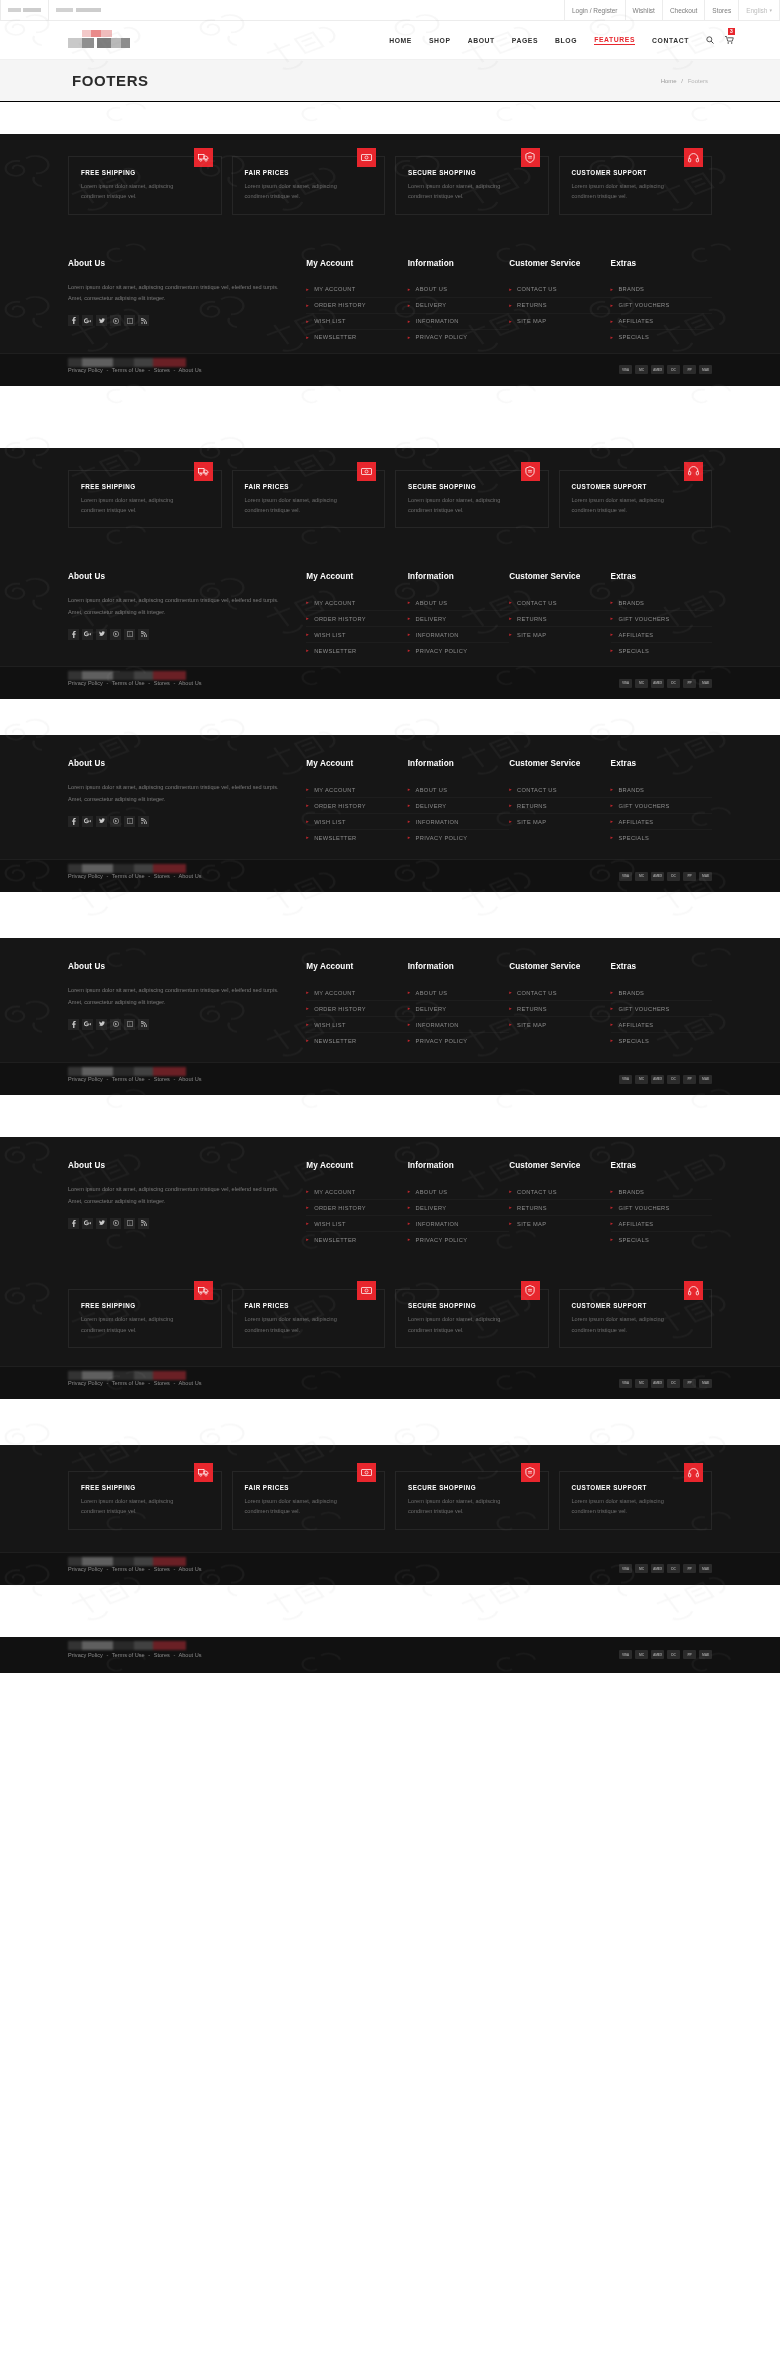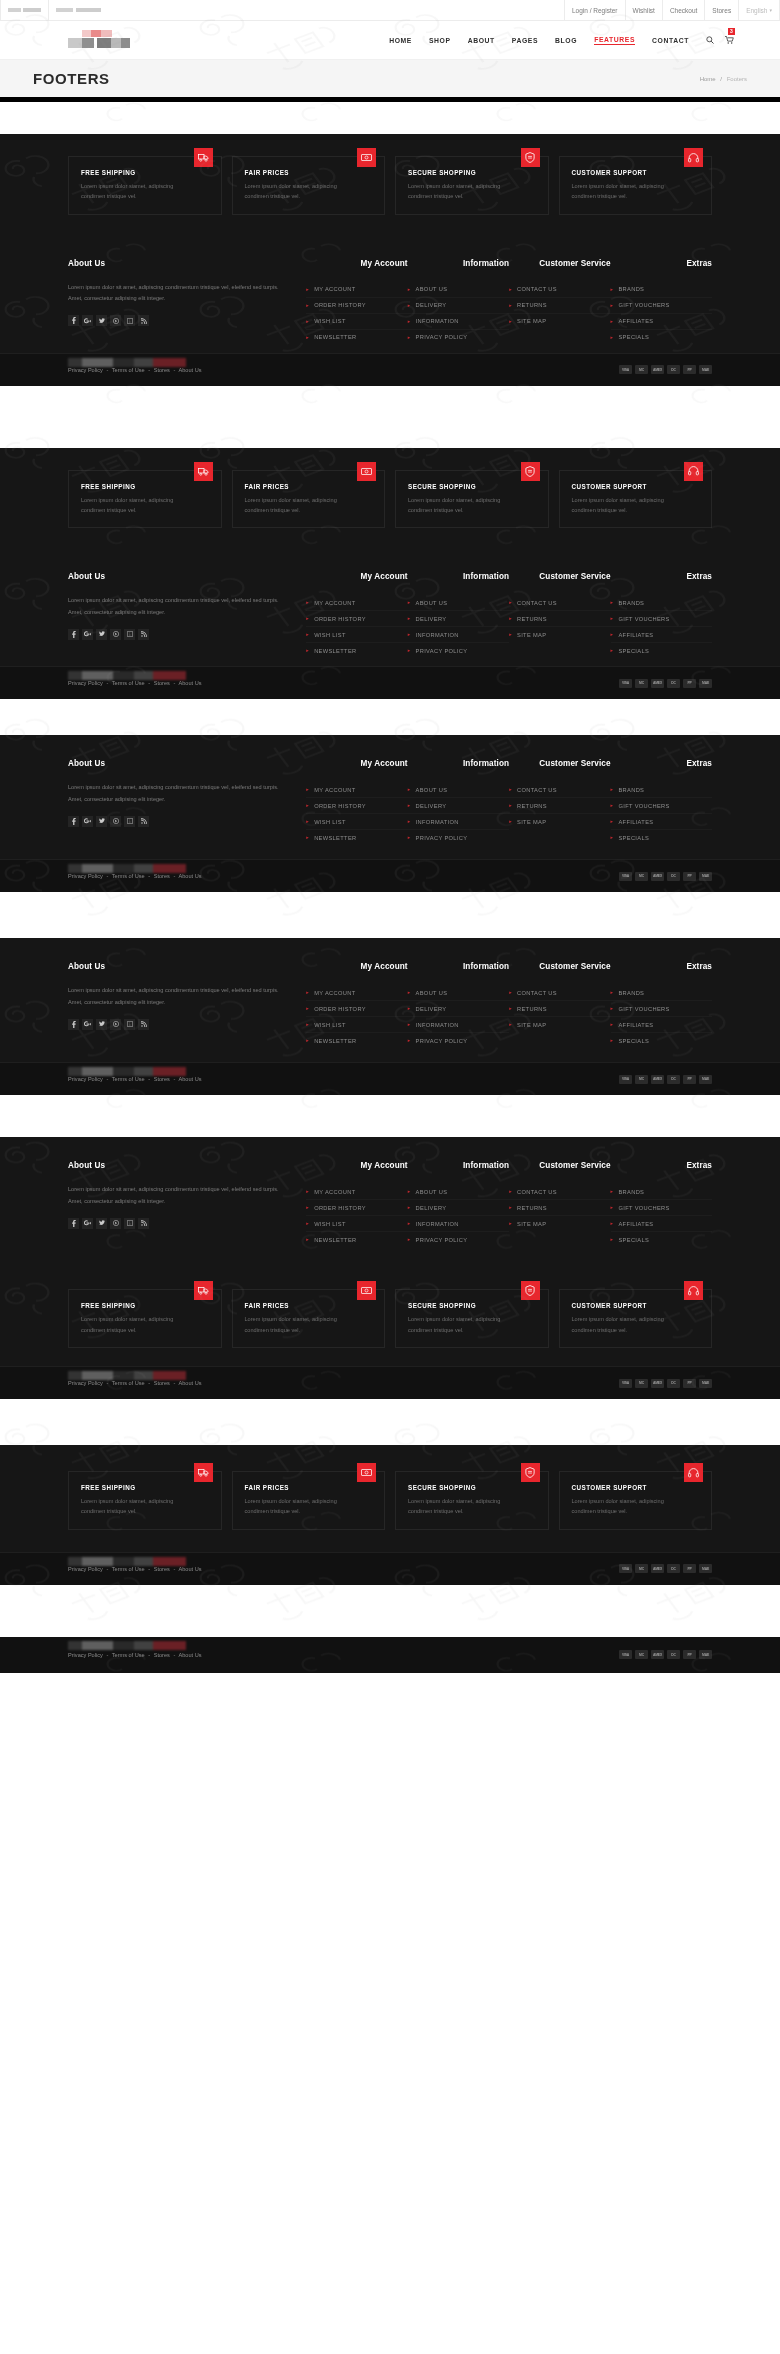--- a/index.html
+++ b/index.html
@@ -113,22 +113,22 @@
     text-align: center;
     padding: 0 1px;
   }
 
   
   .titleband {
     background: #f5f5f5;
     height: 42px;
     display: flex;
     align-items: center;
-    padding: 0 33px;
-    border-bottom: 5px solid #000000;
+    padding: 0 72px;
+    border-bottom: 1px solid #000000;
   }
   .titleband h1 {
     font-size: 15px;
     font-weight: bold;
     letter-spacing: .6px;
     color: #2b2b2b;
   }
   .crumbs {
     margin-left: auto;
     font-size: 6px;
@@ -184,21 +184,21 @@
   }
   .svc .ic svg { display: block; }
 
   
   .cols {
     display: flex;
     padding-top: 26px;
     padding-bottom: 8px;
   }
   .col-about { width: 37%; padding-right: 26px; }
-  .col { flex: 1; text-align: right; }
+  .col { flex: 1; }
   .cols h3 {
     font-size: 8.2px;
     font-weight: bold;
     color: #ffffff;
     margin-bottom: 14px;
     letter-spacing: .1px;
   }
   .about-txt {
     font-size: 5.6px;
     line-height: 2.0;

